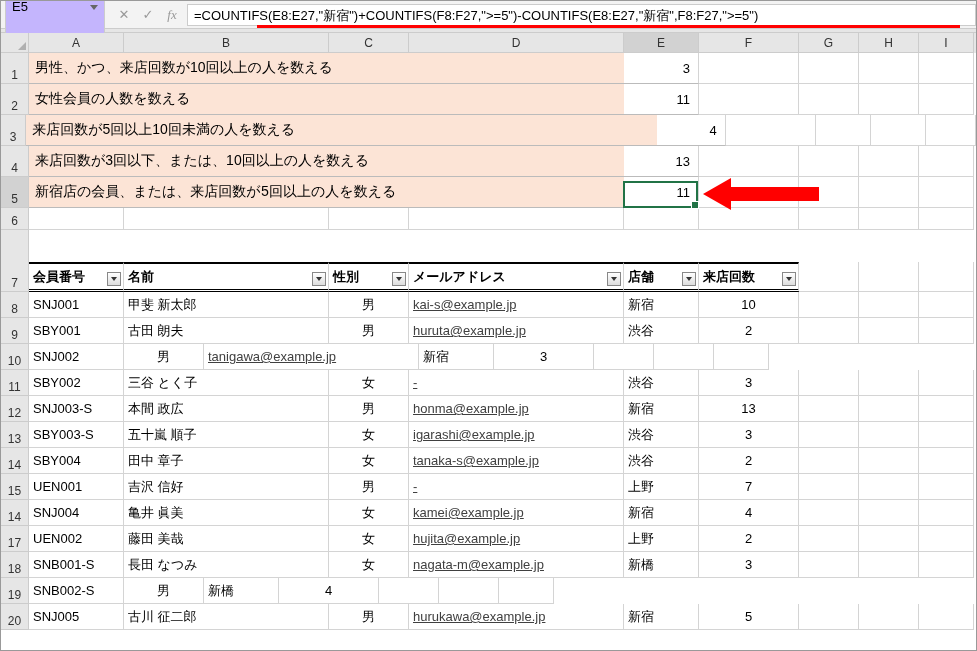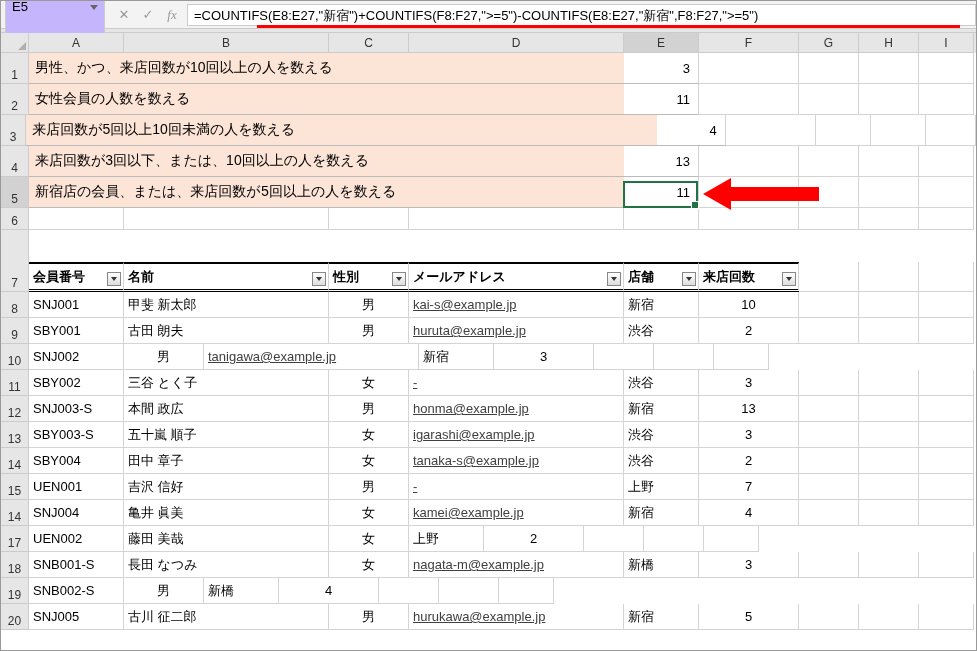--- a/index.html
+++ b/index.html
@@ -303,20 +303,23 @@
           <div class="cell cF ctr">4</div>
           <div class="cell cG"></div>
           <div class="cell cH"></div>
           <div class="cell cI"></div>
         </div>
         <div class="row">
           <div class="row-h">17</div>
           <div class="cell cA">UEN002</div>
           <div class="cell cB">藤田 美哉</div>
           <div class="cell cC ctr">女</div>
+          <div class="cell cD">
+            <span class="link">hujita@example.jp</span>
+          </div>
           <div class="cell cE">上野</div>
           <div class="cell cF ctr">2</div>
           <div class="cell cG"></div>
           <div class="cell cH"></div>
           <div class="cell cI"></div>
         </div>
         <div class="row">
           <div class="row-h">18</div>
           <div class="cell cA">SNB001-S</div>
           <div class="cell cB">長田 なつみ</div>

